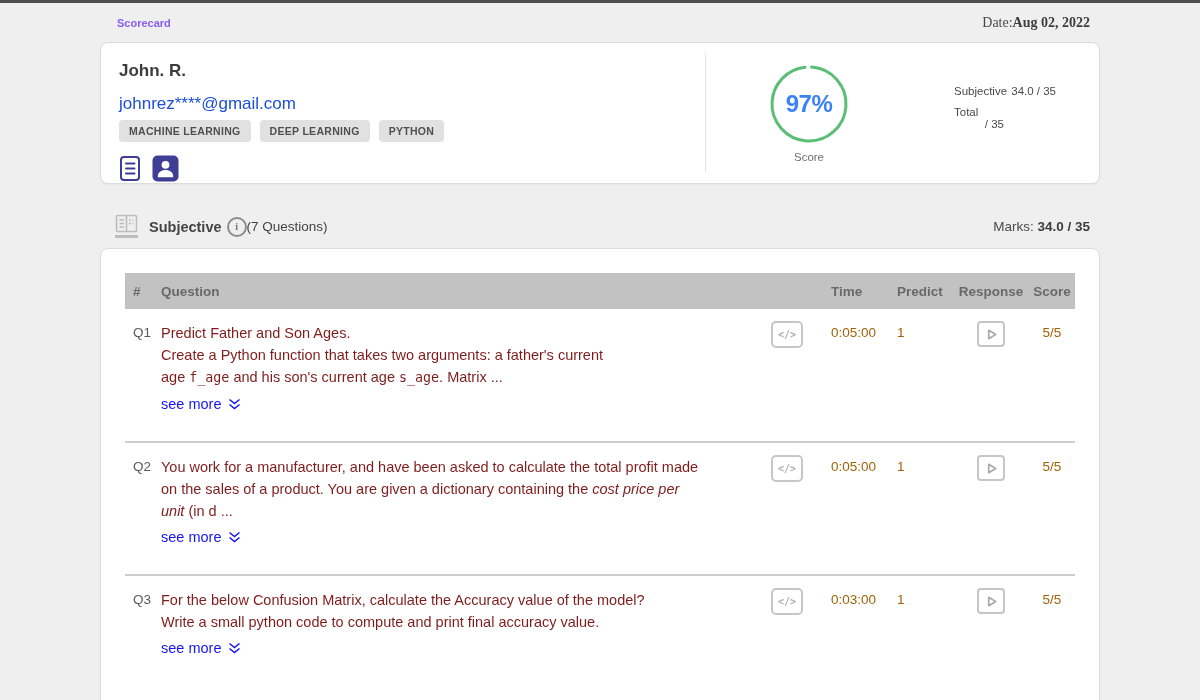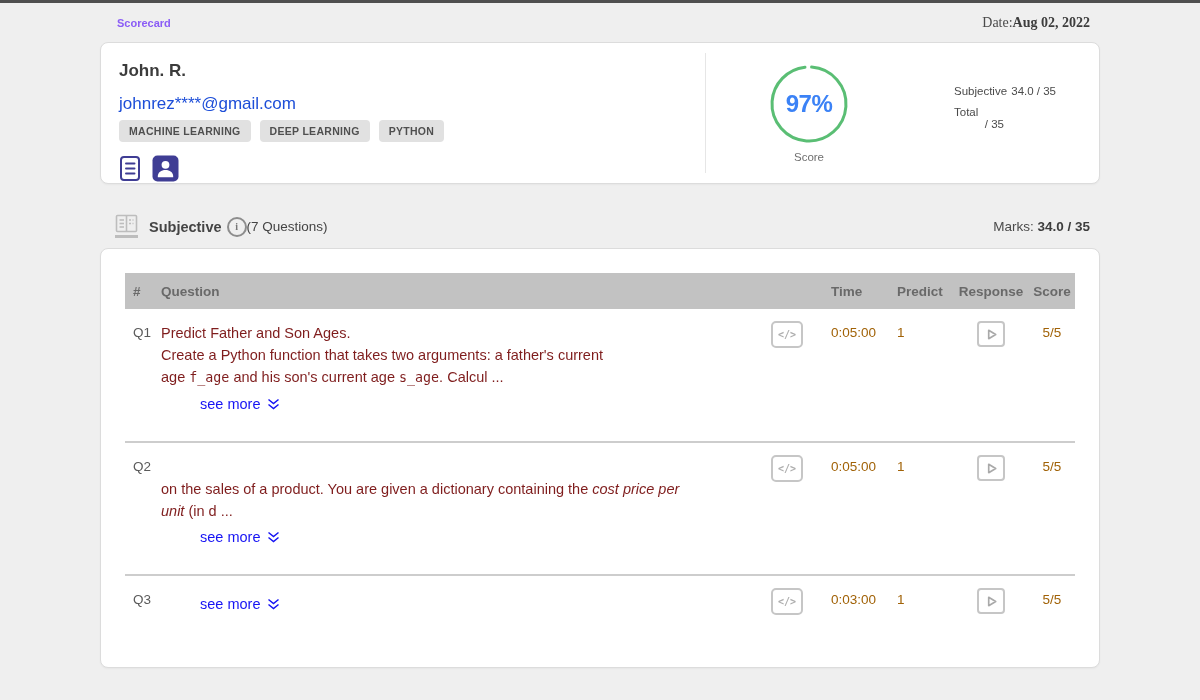--- a/index.html
+++ b/index.html
@@ -93,21 +93,21 @@
   .col-score{text-align:center;}
   .trow .col-num{font-size:13.5px;color:#5a5a5a;line-height:22px;}
   .trow .col-time,.trow .col-att,.trow .col-score{
     font-size:13.5px;color:#a16207;line-height:22px;
   }
   .qtext{font-size:14.5px;color:#7f1d1d;line-height:22px;padding-right:14px;}
   .seg-mono{font-family:"DejaVu Sans Mono","Liberation Mono",monospace;font-size:.92em;}
   .seg-italic{font-style:italic;}
   .see-more{
     display:inline-flex;align-items:center;gap:6px;margin-top:7px;
-    color:var(--link_blue,#1613f4);font-size:14.5px;cursor:pointer;text-decoration:none;margin-left:39px;
+    color:var(--link_blue,#1613f4);font-size:14.5px;cursor:pointer;text-decoration:none;
   }
   .code-btn{
     display:inline-flex;align-items:center;justify-content:center;
     width:28px;height:23px;border:2px solid #c6c6c6;border-radius:5px;
     color:#aeaeae;font-size:10px;font-weight:bold;cursor:pointer;
     font-family:"DejaVu Sans Mono","Liberation Mono",monospace;margin-top:-1px;
   }
   .play-btn{
     display:inline-flex;align-items:center;justify-content:center;
     width:24px;height:22px;border:2px solid #c6c6c6;border-radius:4px;
@@ -206,21 +206,21 @@
           <div class="col-code"></div>
           <div class="col-time">Time</div>
           <div class="col-att">Predict</div>
           <div class="col-resp">Response</div>
           <div class="col-score">Score</div>
         </div>
 
         <div class="trow">
           <div class="col-num">Q1</div>
           <div class="col-q">
-            <div class="qtext"><span>Predict Father and Son Ages.</span><br><span>Create a Python function that takes two arguments: a father's current</span><br><span>age </span><span class="seg-mono">f_age</span><span> and his son's current age </span><span class="seg-mono">s_age</span><span>. Calcul ...</span></div>
+            <div class="qtext"><span>Predict Father and Son Ages.</span><br><span>Create a Python function that takes two arguments: a father's current</span><br><span>age </span><span class="seg-mono">f_age</span><span> and his son's current age </span><span class="seg-mono">s_age</span><span>. Matrix ...</span></div>
             <a class="see-more">
                 <span>see more</span>
                 <svg width="15" height="13" viewBox="0 0 15 13" fill="none" stroke="currentColor" stroke-width="1.5">
                   <path d="M2.5 1.5 L7.5 5.5 L12.5 1.5"></path>
                   <path d="M2.5 6.5 L7.5 10.5 L12.5 6.5"></path>
                 </svg>
               </a>
           </div>
           <div class="col-code"><span class="code-btn">&lt;/&gt;</span></div>
           <div class="col-time">0:05:00</div>
@@ -229,21 +229,21 @@
                 <svg width="13" height="13" viewBox="0 0 14 14">
                   <path d="M4 2.5 L11.5 7 L4 11.5 Z" fill="none" stroke="#a9a9a9" stroke-width="1.8" stroke-linejoin="round"></path>
                 </svg>
               </span></div>
           <div class="col-score">5/5</div>
         </div>
 
         <div class="trow">
           <div class="col-num">Q2</div>
           <div class="col-q">
-            <div class="qtext"><br><span>on the sales of a product. You are given a dictionary containing the </span><span class="seg-italic">cost price per</span><br><span class="seg-italic">unit</span><span> (in d ...</span></div>
+            <div class="qtext"><span>You work for a manufacturer, and have been asked to calculate the total profit made</span><br><span>on the sales of a product. You are given a dictionary containing the </span><span class="seg-italic">cost price per</span><br><span class="seg-italic">unit</span><span> (in d ...</span></div>
             <a class="see-more">
                 <span>see more</span>
                 <svg width="15" height="13" viewBox="0 0 15 13" fill="none" stroke="currentColor" stroke-width="1.5">
                   <path d="M2.5 1.5 L7.5 5.5 L12.5 1.5"></path>
                   <path d="M2.5 6.5 L7.5 10.5 L12.5 6.5"></path>
                 </svg>
               </a>
           </div>
           <div class="col-code"><span class="code-btn">&lt;/&gt;</span></div>
           <div class="col-time">0:05:00</div>
@@ -252,20 +252,21 @@
                 <svg width="13" height="13" viewBox="0 0 14 14">
                   <path d="M4 2.5 L11.5 7 L4 11.5 Z" fill="none" stroke="#a9a9a9" stroke-width="1.8" stroke-linejoin="round"></path>
                 </svg>
               </span></div>
           <div class="col-score">5/5</div>
         </div>
 
         <div class="trow">
           <div class="col-num">Q3</div>
           <div class="col-q">
+            <div class="qtext"><span>For the below Confusion Matrix, calculate the Accuracy value of the model?</span><br><span>Write a small python code to compute and print final accuracy value.</span></div>
             <a class="see-more">
                 <span>see more</span>
                 <svg width="15" height="13" viewBox="0 0 15 13" fill="none" stroke="currentColor" stroke-width="1.5">
                   <path d="M2.5 1.5 L7.5 5.5 L12.5 1.5"></path>
                   <path d="M2.5 6.5 L7.5 10.5 L12.5 6.5"></path>
                 </svg>
               </a>
           </div>
           <div class="col-code"><span class="code-btn">&lt;/&gt;</span></div>
           <div class="col-time">0:03:00</div>

